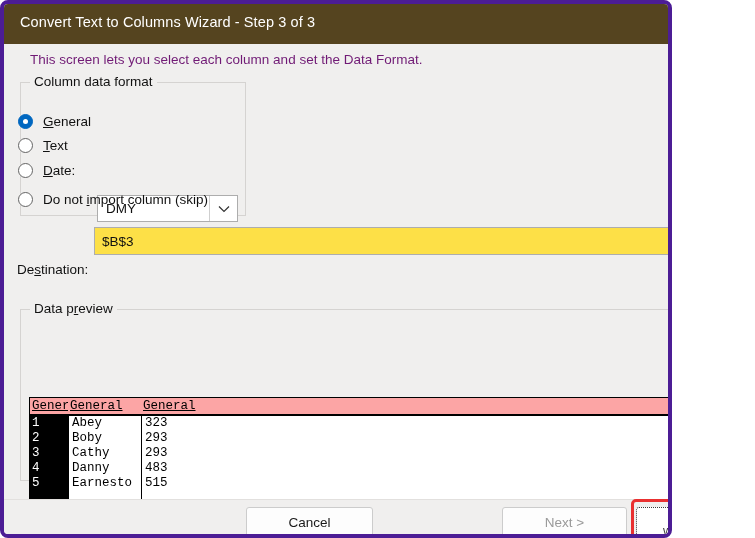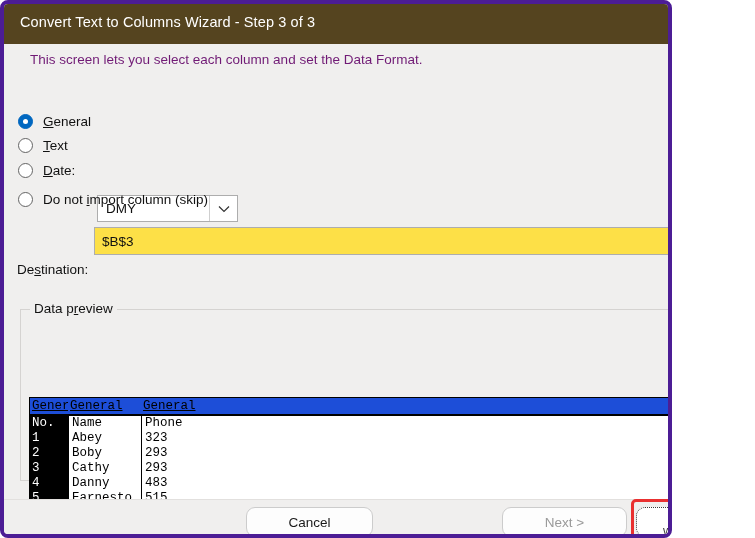--- a/index.html
+++ b/index.html
@@ -224,21 +224,21 @@
     left: 25px; top: 353px;
     width: 682px; height: 110px;
     background: #ffffff;
     border: 1px solid #000000;
     overflow: hidden;
   }
   #preview-header {
     position: relative;
     height: 18px;
     border-bottom: 2px solid #000000;
-    background: #1d4ed8;
+    background: #fca5a5;
   }
   .hdr-cell {
     position: absolute;
     top: 1px;
     font-family: "Liberation Mono", monospace;
     font-size: 12.5px;
     color: #000000;
     text-decoration: underline;
     white-space: nowrap;
     overflow: hidden;
@@ -305,21 +305,21 @@
     width: 755px; height: 43px;
     background: #f0efee;
     border-top: 1px solid #e2e0de;
   }
   .footer-button {
     position: absolute;
     top: 7px;
     height: 30px;
     background: #fdfdfd;
     border: 1px solid #cccccc;
-    border-radius: 9px;
+    border-radius: 3px;
     font-size: 13.5px;
     color: #1a1a1a;
     display: flex;
     align-items: center;
     justify-content: center;
     cursor: default;
   }
   #cancel-button { left: 242px; width: 127px; }
   #back-button   { left: 375px; width: 117px; }
   #next-button   { left: 498px; width: 125px; color: #9a9a9a; }
@@ -359,20 +359,23 @@
         <line x1="1" y1="1" x2="12" y2="12" stroke="#ffffff" stroke-width="1.2"></line>
         <line x1="12" y1="1" x2="1" y2="12" stroke="#ffffff" stroke-width="1.2"></line>
       </svg>
     </div>
   </div>
 
   <div id="body">
 
     <div id="intro-text">This screen lets you select each column and set the Data Format.</div>
 
+    <div class="groupbox" id="colfmt-group">
+      <span class="group-legend">Column data format</span>
+    </div>
 
     <div class="radio-row" id="radio-general">
       <span class="radio checked"></span>
       <span class="radio-label"><span class="u">G</span>eneral</span>
     </div>
 
     <div class="radio-row" id="radio-text">
       <span class="radio"></span>
       <span class="radio-label"><span class="u">T</span>ext</span>
     </div>
@@ -417,25 +420,20 @@
       <div id="preview-header">
         <span class="hdr-cell" style="left:2px;width:36px;">Gener</span>
         <span class="hdr-cell" style="left:40px;width:70px;">General</span>
         <span class="hdr-cell" style="left:113px;width:70px;">General</span>
       </div>
       <div id="preview-rows">
         <div id="col0-highlight"></div>
         <div class="colsep" style="left:38px;top:0;height:90px;"></div>
         <div class="colsep" style="left:111px;top:0;height:90px;"></div>
 
-        <div class="prow">
-          <span class="cell inv" style="left:2px;">No.</span>
-          <span class="cell" style="left:42px;">Name</span>
-          <span class="cell" style="left:115px;">Phone</span>
-        </div>
         <div class="prow">
           <span class="cell inv" style="left:2px;">1</span>
           <span class="cell" style="left:42px;">Abey</span>
           <span class="cell" style="left:115px;">323</span>
         </div>
         <div class="prow">
           <span class="cell inv" style="left:2px;">2</span>
           <span class="cell" style="left:42px;">Boby</span>
           <span class="cell" style="left:115px;">293</span>
         </div>

